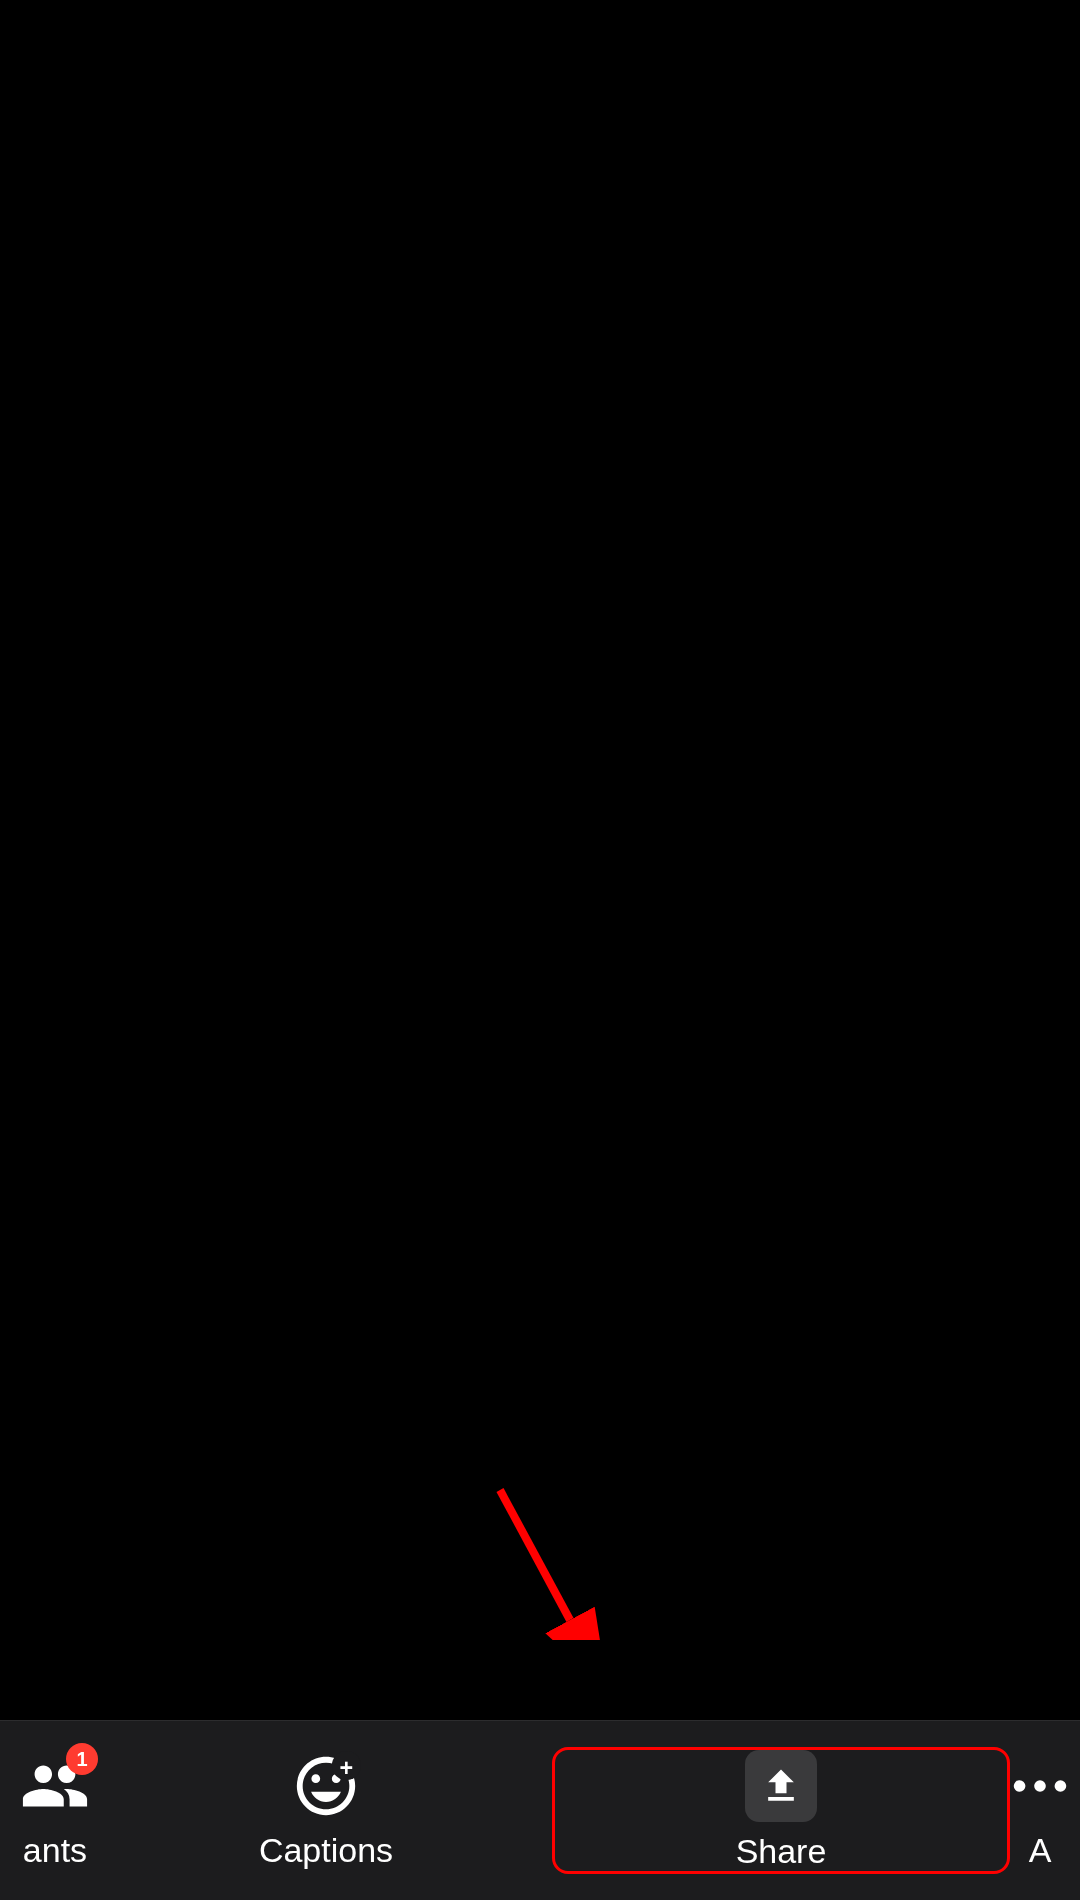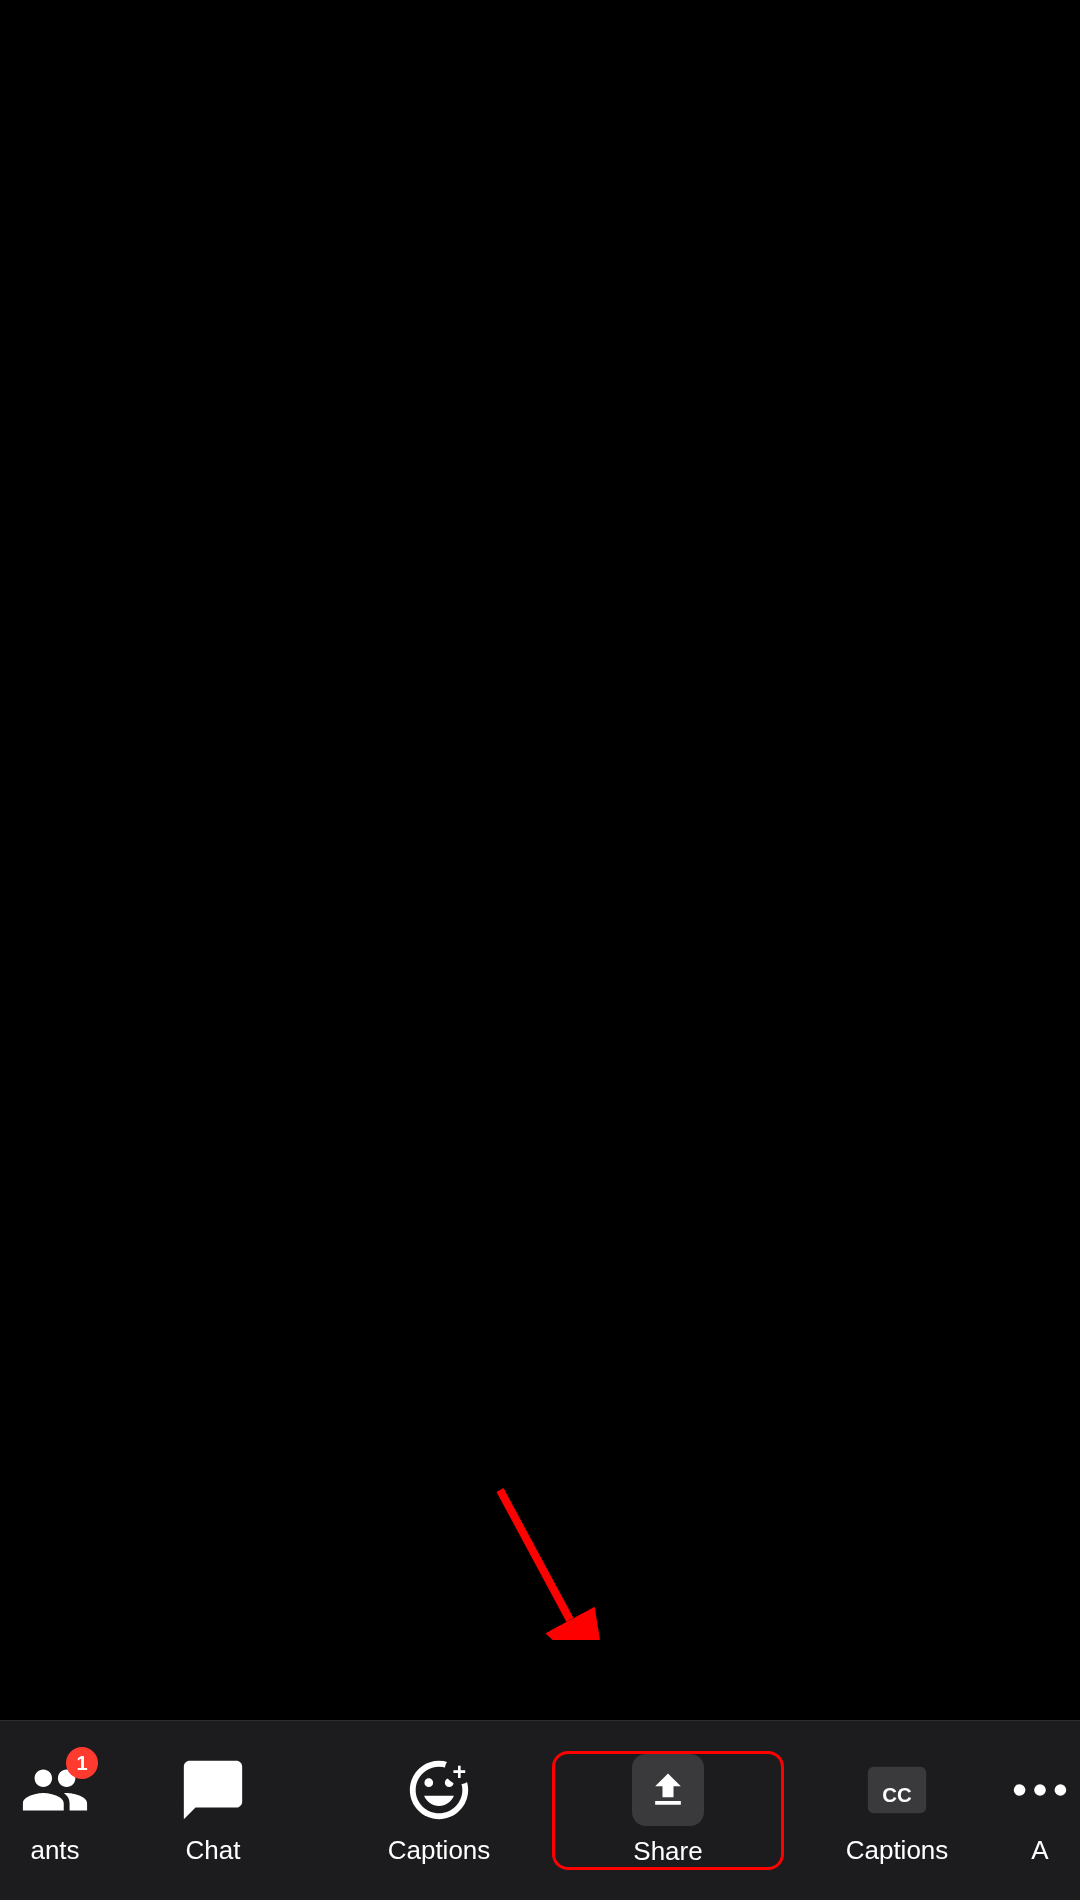--- a/index.html
+++ b/index.html
@@ -71,21 +71,21 @@
     .toolbar-icon {
       width: 70px;
       height: 70px;
       display: flex;
       align-items: center;
       justify-content: center;
     }
 
     .toolbar-label {
       color: #ffffff;
-      font-size: 26px;
+      font-size: 34px;
       font-weight: 400;
       white-space: nowrap;
     }
 
     .participants-icon-wrapper {
       position: relative;
       width: 70px;
       height: 70px;
     }
 
@@ -139,28 +139,20 @@
   <div class="toolbar-item" style="max-width:90px; overflow:hidden;">
     <div class="participants-icon-wrapper">
       <svg width="70" height="70" viewBox="0 0 24 24" fill="white" xmlns="http://www.w3.org/2000/svg">
         <path d="M16 11c1.66 0 2.99-1.34 2.99-3S17.66 5 16 5c-1.66 0-3 1.34-3 3s1.34 3 3 3zm-8 0c1.66 0 2.99-1.34 2.99-3S9.66 5 8 5C6.34 5 5 6.34 5 8s1.34 3 3 3zm0 2c-2.33 0-7 1.17-7 3.5V19h14v-2.5c0-2.33-4.67-3.5-7-3.5zm8 0c-.29 0-.62.02-.97.05 1.16.84 1.97 1.97 1.97 3.45V19h6v-2.5c0-2.33-4.67-3.5-7-3.5z"></path>
       </svg>
       <div class="badge">1</div>
     </div>
     <span class="toolbar-label">ants</span>
   </div>
 
-  <div class="toolbar-item">
-    <div class="toolbar-icon">
-      <svg width="70" height="70" viewBox="0 0 24 24" fill="white" xmlns="http://www.w3.org/2000/svg">
-        <path d="M20 2H4c-1.1 0-2 .9-2 2v18l4-4h14c1.1 0 2-.9 2-2V4c0-1.1-.9-2-2-2z"></path>
-      </svg>
-    </div>
-    <span class="toolbar-label">Chat</span>
-  </div>
 
   <div class="toolbar-item">
     <div class="toolbar-icon">
       <svg width="70" height="70" viewBox="0 0 24 24" fill="white" xmlns="http://www.w3.org/2000/svg">
         <path d="M11.99 2C6.47 2 2 6.48 2 12s4.47 10 9.99 10C17.52 22 22 17.52 22 12S17.52 2 11.99 2zM12 20c-4.42 0-8-3.58-8-8s3.58-8 8-8 8 3.58 8 8-3.58 8-8 8zm3.5-9c.83 0 1.5-.67 1.5-1.5S16.33 8 15.5 8 14 8.67 14 9.5s.67 1.5 1.5 1.5zm-7 0c.83 0 1.5-.67 1.5-1.5S9.33 8 8.5 8 7 8.67 7 9.5 7.67 11 8.5 11zm3.5 6.5c2.33 0 4.31-1.46 5.11-3.5H6.89c.8 2.04 2.78 3.5 5.11 3.5z"></path>
 
         <circle cx="19" cy="5" r="5" fill="#1c1c1e"></circle>
         <text x="19" y="8.5" text-anchor="middle" font-size="8" fill="white" font-weight="bold">+</text>
       </svg>
     </div>
@@ -169,29 +161,20 @@
 
   <div class="toolbar-item active-share">
     <div class="share-box">
       <svg width="44" height="44" viewBox="0 0 24 24" fill="white" xmlns="http://www.w3.org/2000/svg">
         <path d="M9 16h6v-6h4l-7-7-7 7h4zm-4 2h14v2H5z"></path>
       </svg>
     </div>
     <span class="toolbar-label">Share</span>
   </div>
 
-  <div class="toolbar-item">
-    <div class="toolbar-icon">
-      <svg width="70" height="70" viewBox="0 0 24 24" fill="white" xmlns="http://www.w3.org/2000/svg">
-        <rect x="2" y="4" width="20" height="16" rx="2" fill="#3a3a3c"></rect>
-        <text x="12" y="16" text-anchor="middle" font-size="7" font-weight="bold" fill="white" font-family="Arial">CC</text>
-      </svg>
-    </div>
-    <span class="toolbar-label">Captions</span>
-  </div>
 
 
   <div class="toolbar-item" style="max-width:60px; overflow:hidden;">
     <div class="toolbar-icon">
       <svg width="70" height="70" viewBox="0 0 24 24" fill="white" xmlns="http://www.w3.org/2000/svg">
         <circle cx="5" cy="12" r="2"></circle>
         <circle cx="12" cy="12" r="2"></circle>
         <circle cx="19" cy="12" r="2"></circle>
       </svg>
     </div>

